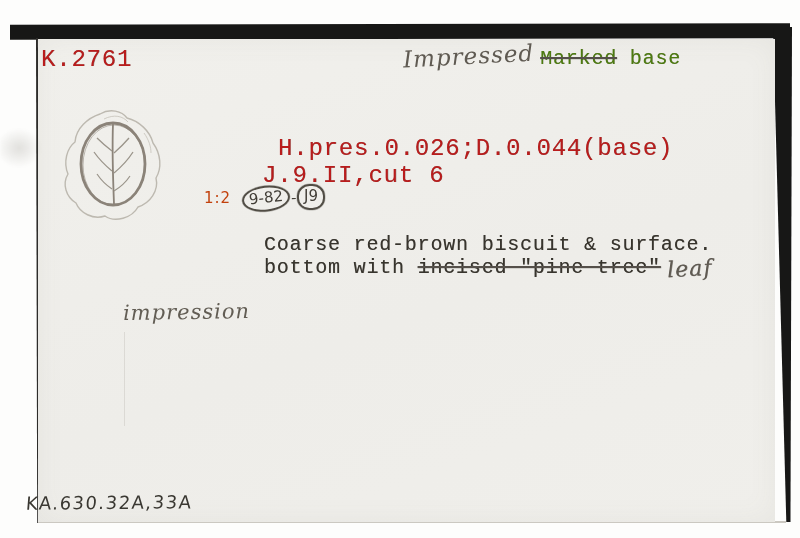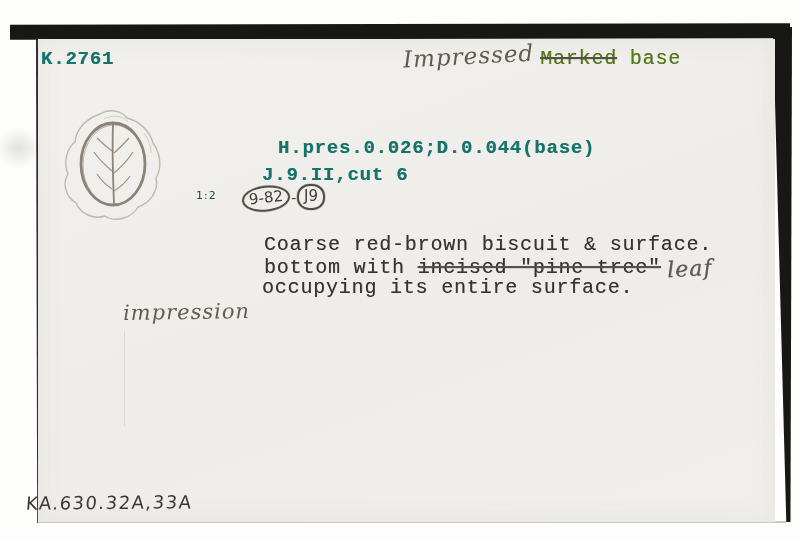--- a/index.html
+++ b/index.html
@@ -23,25 +23,24 @@
   .card{
     position:absolute;left:38px;top:39px;width:737px;height:483px;
     background:linear-gradient(160deg,#f1f0ec 0%,#eeede9 55%,#f0efeb 100%);
     box-shadow:inset 0 0 28px rgba(120,115,100,0.07);
   }
 
   
   .typed{
     position:absolute;
     font-family:"Liberation Mono","DejaVu Sans Mono",monospace;
-    font-size:19px;line-height:21.5px;letter-spacing:0.8px;
-    color:#0f766e;
+    font-size:24px;line-height:21.5px;letter-spacing:0.8px;
+    color:#b91c1c;
     text-shadow:0.3px 0.3px 0.5px rgba(55,52,45,0.5);
     white-space:pre;
-    font-weight:bold;
   }
   .struck{
     text-decoration:line-through;
     text-decoration-thickness:2px;
     text-decoration-color:#55504a;
   }
 
   
   .hand{
     position:absolute;
@@ -124,31 +123,30 @@
     <span class="hand-inline">Impressed</span>
     <span class="typed-inline struck">Marked</span>
     <span class="typed-inline">&nbsp;</span>
     <span class="typed-inline">base</span>
   </div>
 
   <div class="typed" style="left:278px;top:94px;margin-top:44px;">H.pres.0.026;D.0.044(base)</div>
 
   <div class="typed" style="left:262px;top:165px;">J.9.II,cut 6</div>
 
-  <div class="hand-print" style="left:196px;top:189px;font-size:11px;letter-spacing:1px;color:#14532d;">1:2</div>
+  <div class="hand-print" style="left:204px;top:189px;font-size:15px;letter-spacing:1px;color:#c2410c;">1:2</div>
   <div class="annot-row">
     <span class="circled">9-82</span>
     <span class="annot-sep">-</span>
     <span class="circled boxy">J9</span>
   </div>
 
   <div class="desc">
     <div class="dline">Coarse red-brown biscuit &amp; surface.</div>
     <div class="dline"><span>bottom with </span><span class="struck">incised "pine tree"</span><span class="leaf-word">leaf</span></div>
-    <div class="dline" style="margin-left:-2px;">occupying its entire surface.</div>
   </div>
 
   <div class="hand" style="left:123px;top:300px;font-size:21px;letter-spacing:1px;transform:rotate(-1deg);">impression</div>
 
   <div class="hand-print" style="left:26px;top:492px;font-size:18px;letter-spacing:1.5px;color:#3a3832;transform:skewX(-5deg) rotate(-0.5deg);">KA.630.32A,33A</div>
 
   <svg class="sketch" width="116" height="122" viewBox="0 0 116 122">
 
     <path d="M40,7 C50,1 62,4 67,11 C79,14 90,24 93,36 C101,47 102,61 96,71
              C99,84 90,96 78,100 C72,111 55,116 45,109 C33,113 20,106 16,96

